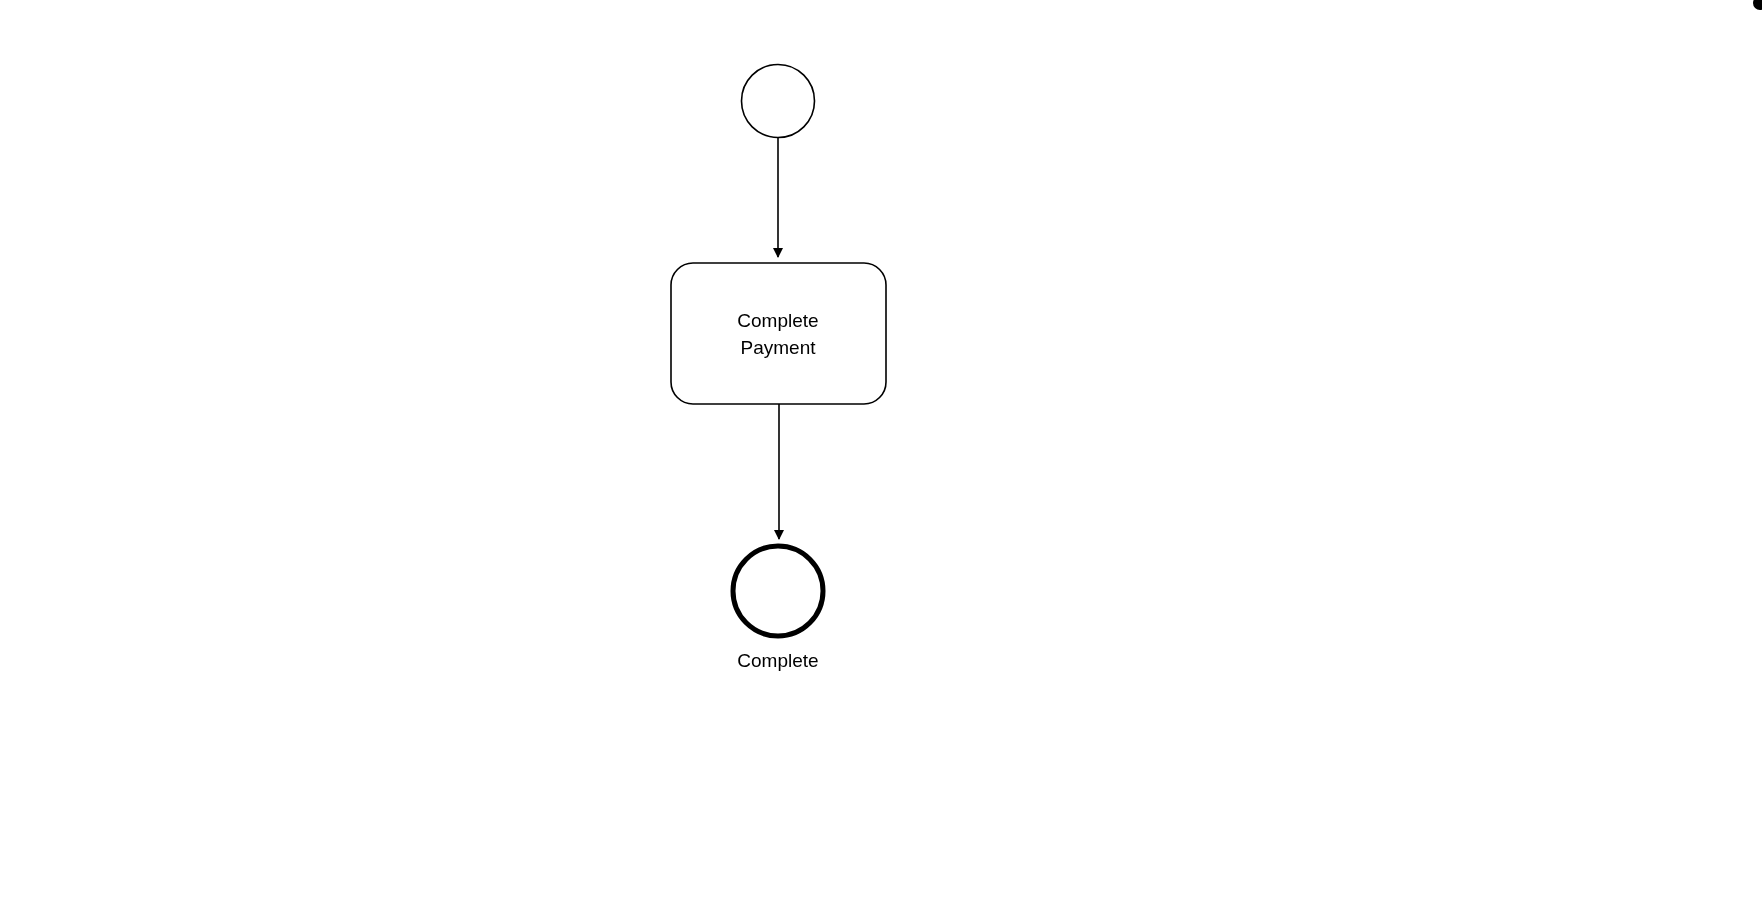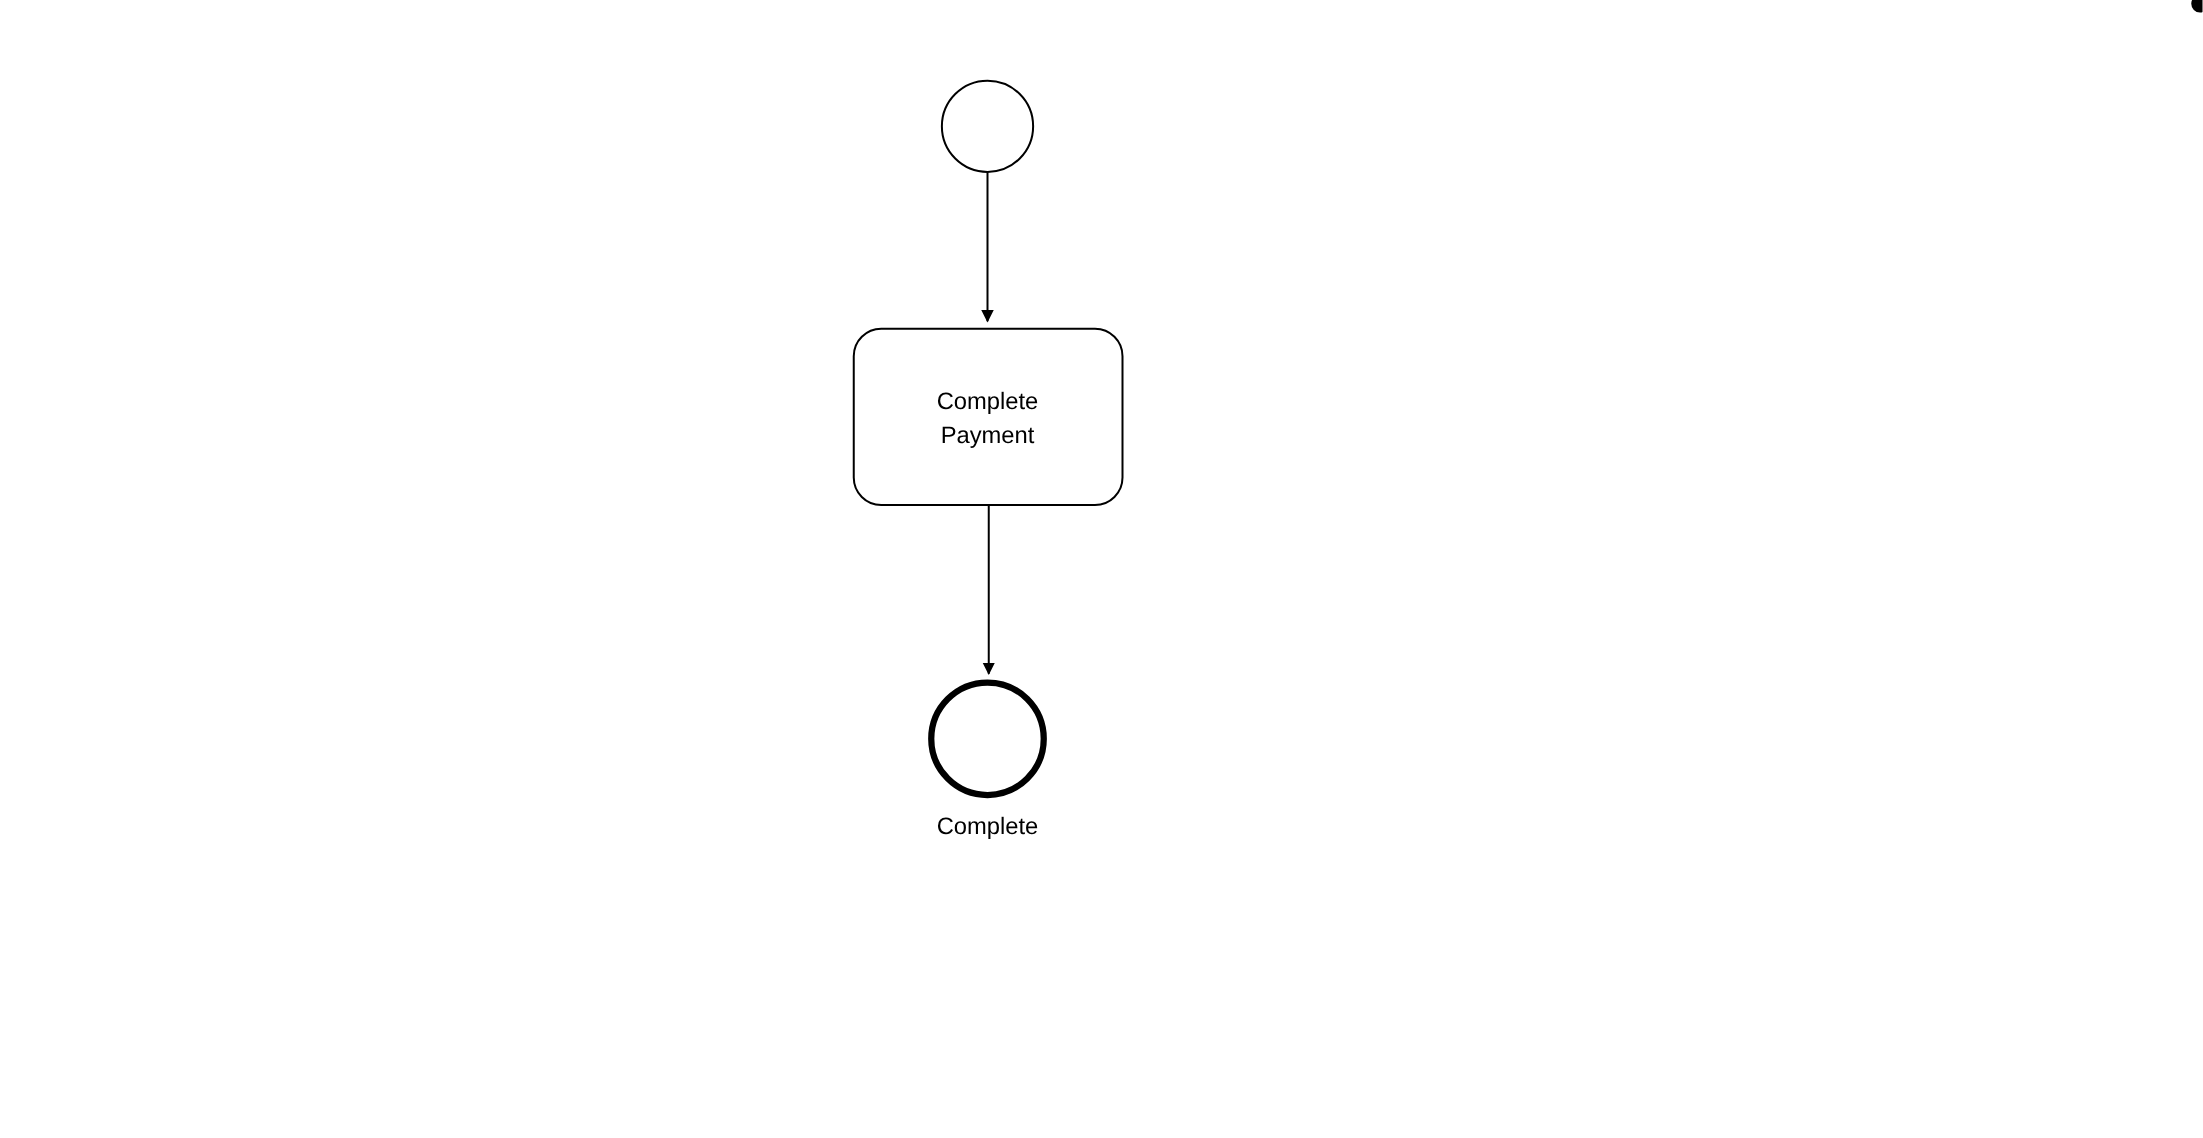--- a/index.html
+++ b/index.html
@@ -10,21 +10,21 @@
     width: 1762px;
     height: 910px;
     background: #ffffff;
     font-family: "Liberation Sans", sans-serif;
     position: relative;
     overflow: hidden;
   }
   .diagram-canvas {
     position: absolute;
     top: 0;
-    left: 12px;
+    left: 0;
     width: 1408px;
     height: 910px;
   }
   svg text {
     font-family: "Liberation Sans", sans-serif;
     font-size: 19px;
     fill: #000000;
   }
   .node-shape {
     fill: #ffffff;

